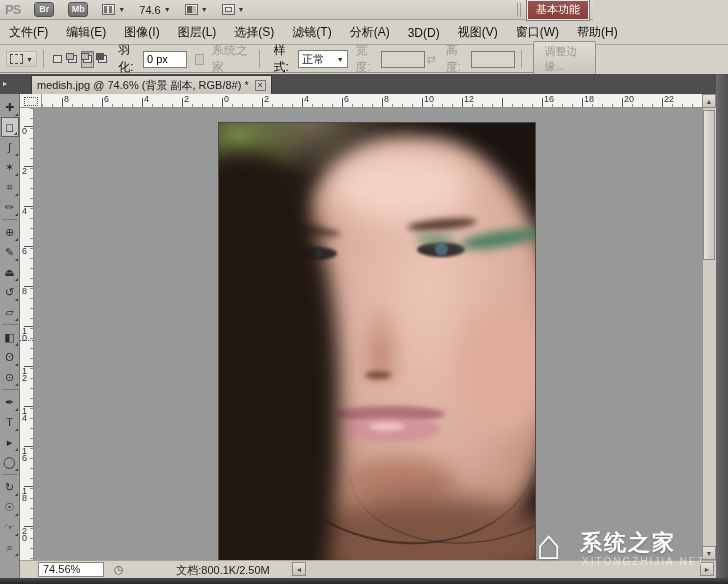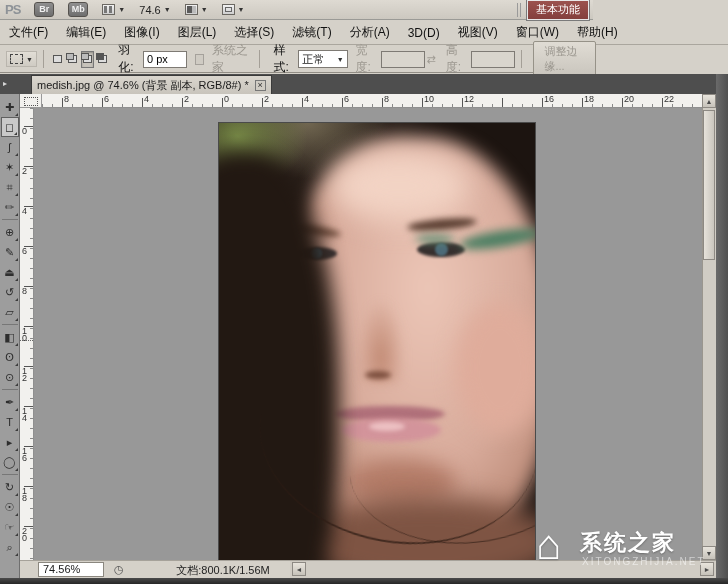--- a/index.html
+++ b/index.html
@@ -439,21 +439,21 @@
 
   <div id="vscroll"></div>
   <div class="sb-btn" id="vscroll-up">▲</div>
   <div id="vscroll-thumb"></div>
   <div class="sb-btn" id="vscroll-down">▼</div>
   <div id="rightstrip"></div>
 
   <div id="statusbar">
     <div id="status-zoom">74.56%</div>
     <div id="status-clock">◷</div>
-    <div id="status-doc">文档:800.1K/1.56M</div>
+    <div id="status-doc">文档:800.1K/2.50M</div>
     <div id="status-arrow">►</div>
   </div>
   <div id="hscroll"></div>
   <div class="sb-btn" id="hscroll-left">◄</div>
   <div class="sb-btn" id="hscroll-right">►</div>
   <div id="bottomstrip"></div>
 
   <div id="site-watermark">
     <span id="sw-house">⌂</span>
     <span id="sw-title">系统之家</span>

